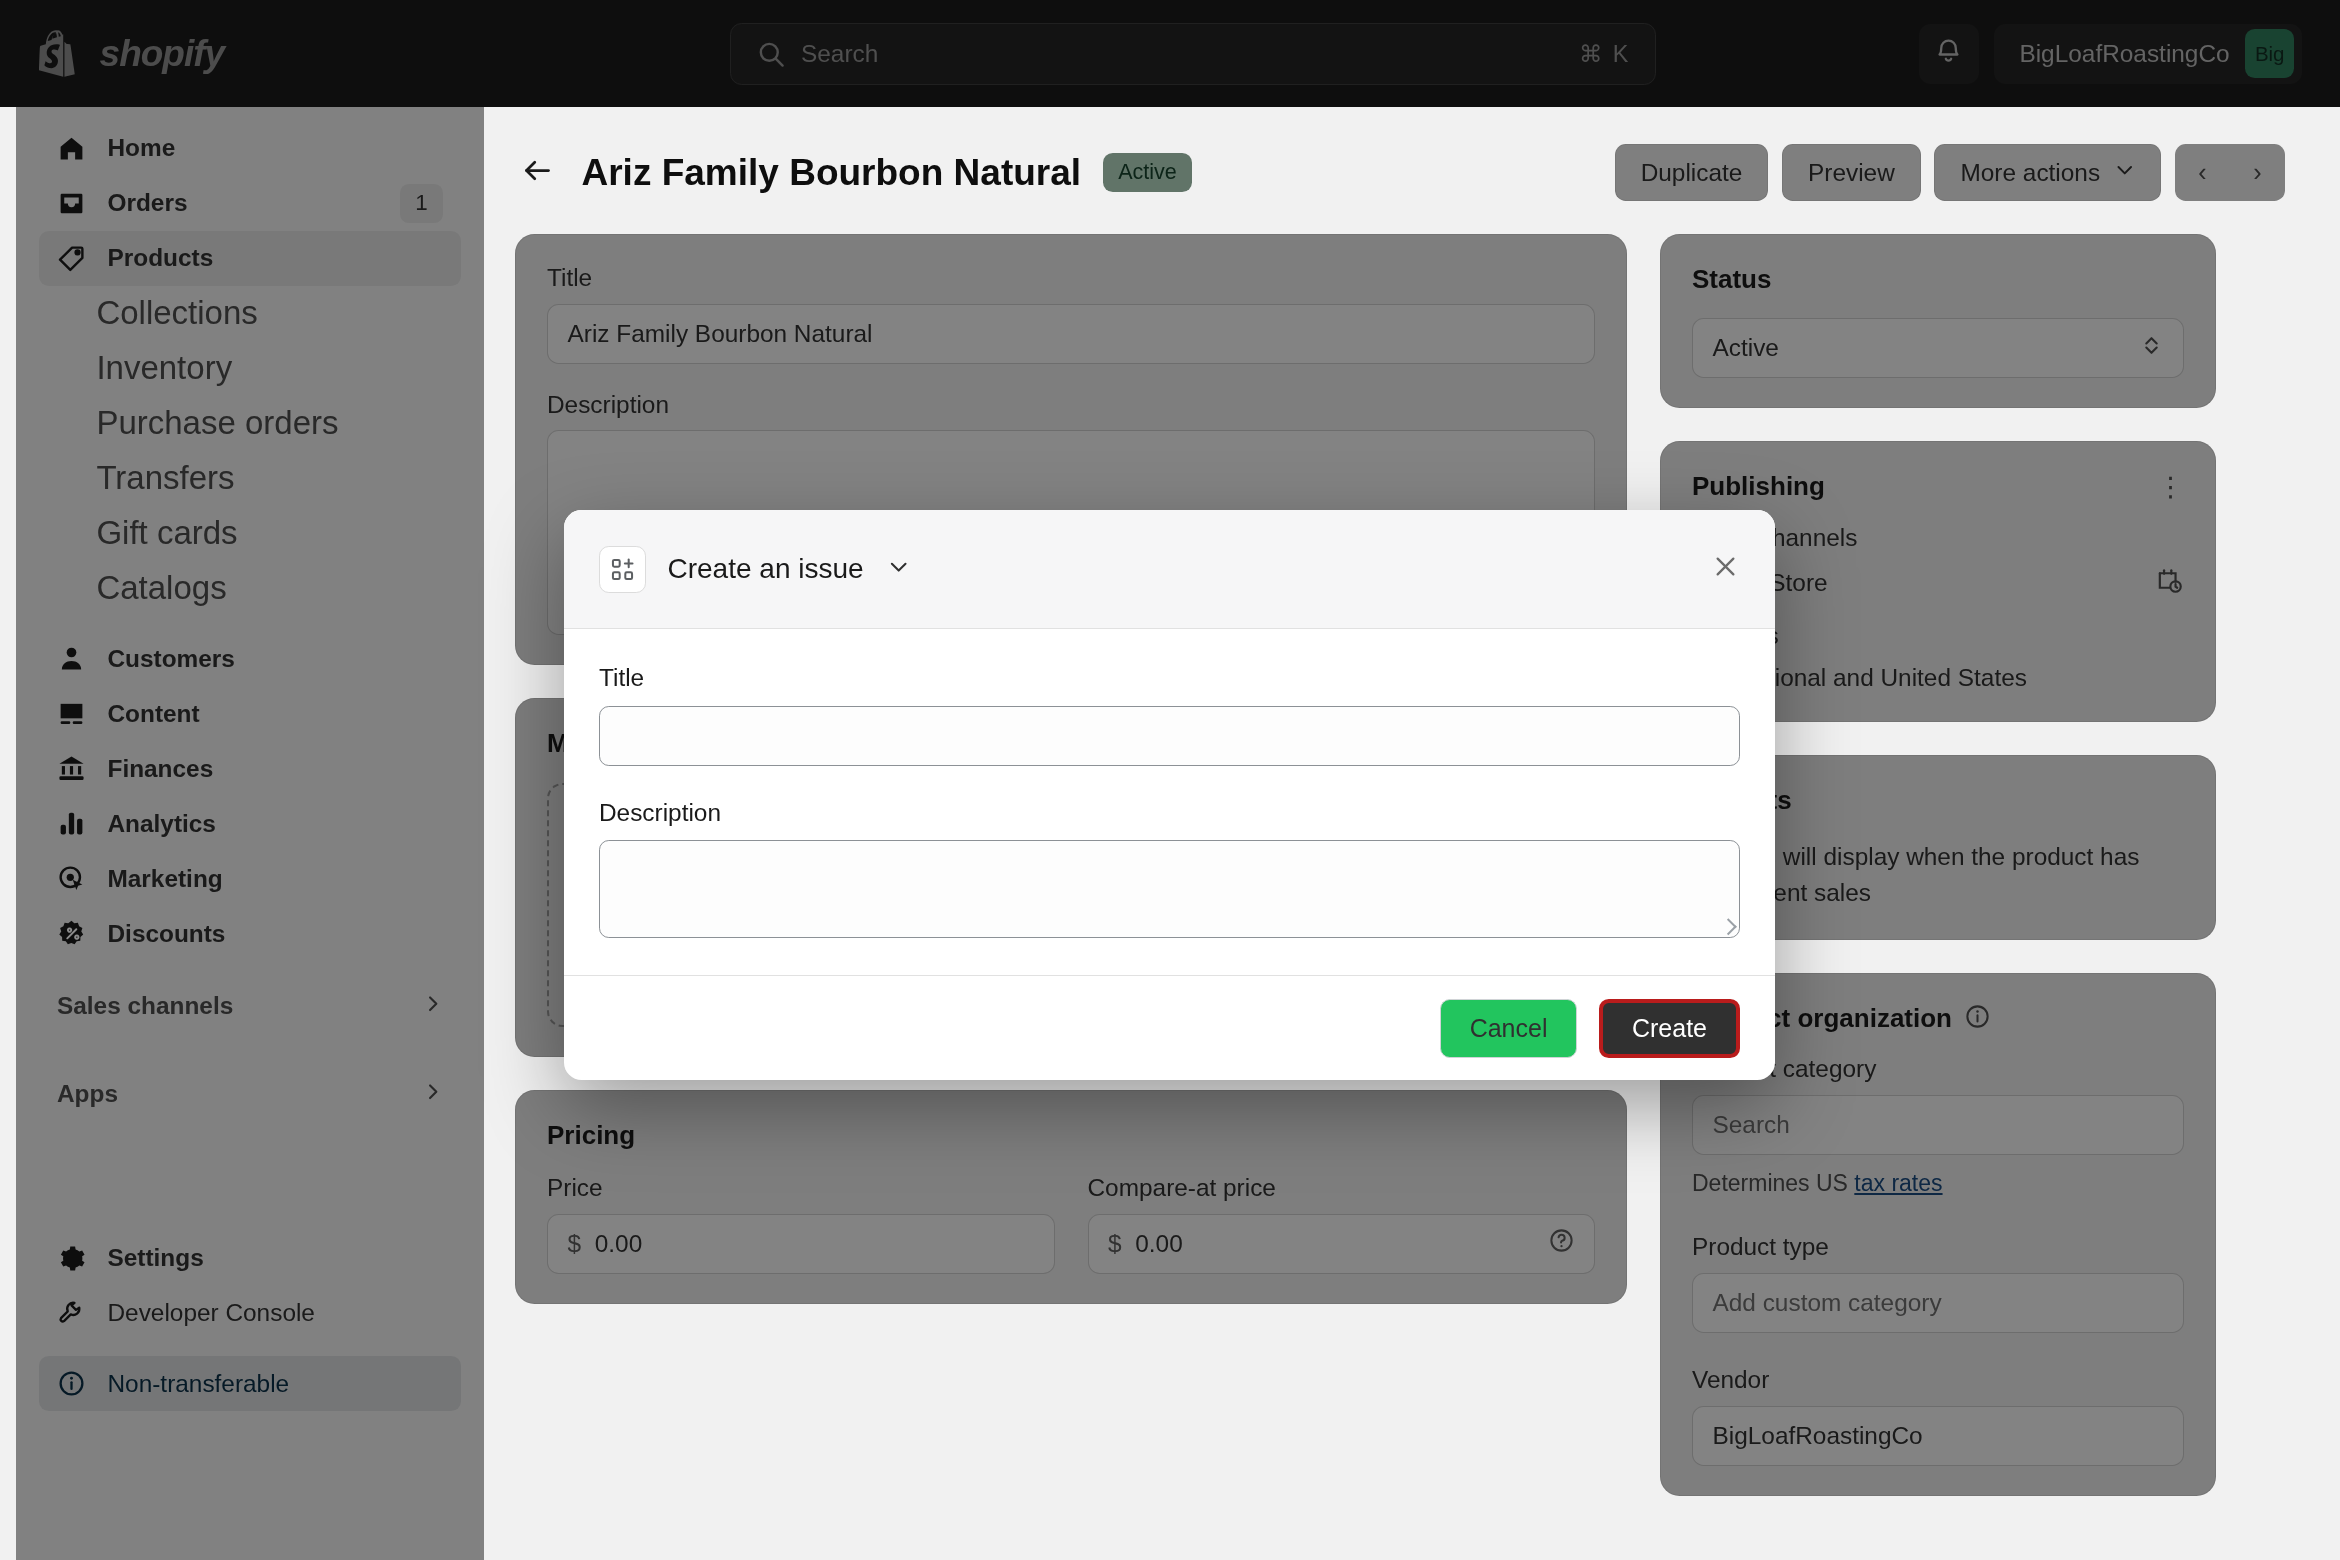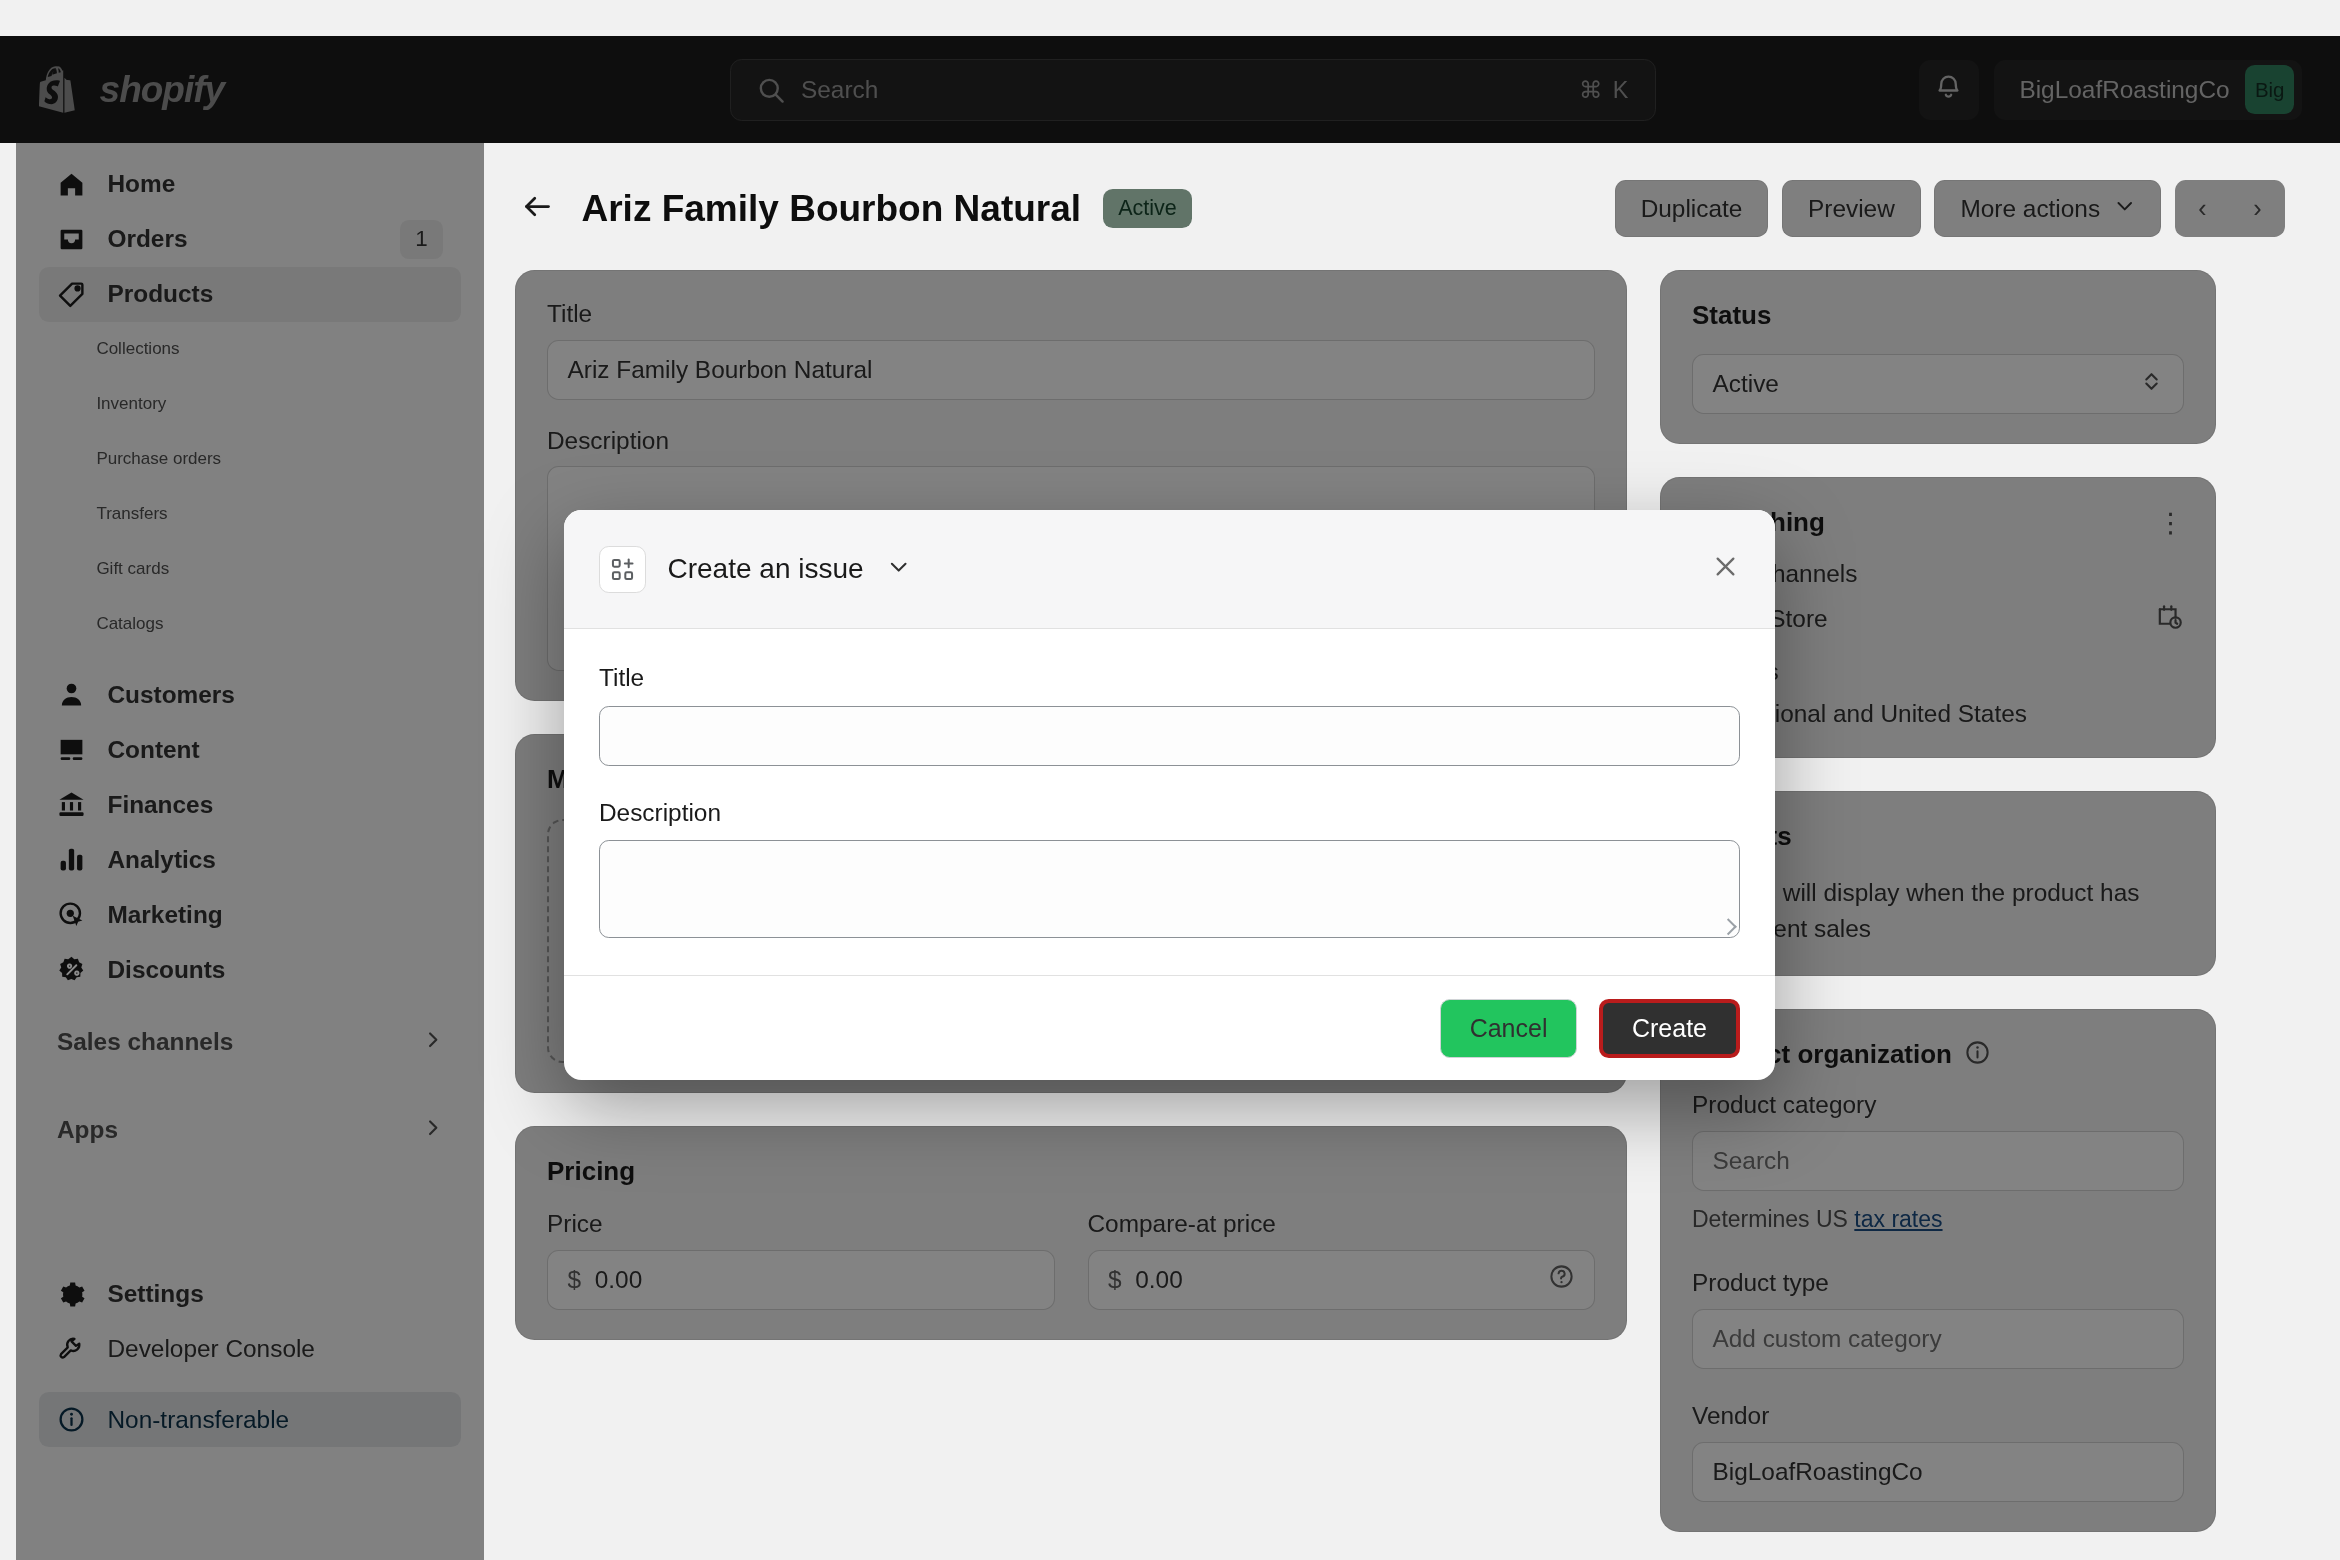--- a/index.html
+++ b/index.html
@@ -5,21 +5,21 @@
 <style>
   * { box-sizing: border-box; margin: 0; padding: 0; }
   html, body {
     width: 2341px; height: 1560px;
     font-family: "Liberation Sans", sans-serif;
     background: #f1f1f1;
     overflow: hidden;
   }
 
   
-  #page-root { position: absolute; inset: 0; margin-top: 36px; }
+  #page-root { position: absolute; inset: 0; }
   .dim { filter: brightness(0.55) saturate(0.75); }
 
   
   .topbar {
     position: absolute; top: 0; left: 0; width: 2341px; height: 107px;
     background: #1a1a1a; display: flex; align-items: center;
   }
   .brand { display: flex; align-items: center; gap: 17.6px; padding-left: 39px; width: 468px; }
   .brand-mark { width: 43px; height: 47px; }
   .brand-word { font-size: 37px; font-style: italic; font-weight: 700; color: #8a8a8a; letter-spacing: -1px; }
@@ -57,21 +57,21 @@
     padding: 0 17.6px; border-radius: 9.8px; color: #303030; font-size: 24.4px;
   }
   .nav-item.top-level { font-weight: 700; }
   .nav-item.active { background: #dcdcdc; }
   .nav-item .label { flex: 1; }
   .nav-badge {
     min-width: 43px; height: 39px; border-radius: 8.8px; background: #dcdcdc;
     display: flex; align-items: center; justify-content: center; font-size: 22.4px;
     font-weight: 400; color: #303030;
   }
-  .nav-sub { height: 55px; display: flex; align-items: center; padding-left: 57px; font-size: 17px; color: #4a4a4a; }
+  .nav-sub { height: 55px; display: flex; align-items: center; padding-left: 57px; font-size: 33px; color: #4a4a4a; }
   .nav-section {
     height: 59px; display: flex; align-items: center; justify-content: space-between;
     padding: 0 17.6px; font-size: 24.4px; font-weight: 700; color: #4a4a4a;
   }
   .nav-gap-sm { height: 15.6px; }
   .nav-gap-md { height: 29px; }
   .svgi { width: 29px; height: 29px; display: block; flex: none; }
   .nav-item.pinned { background: #d5d7d9; color: #00304e; font-weight: 400; }
 
   

